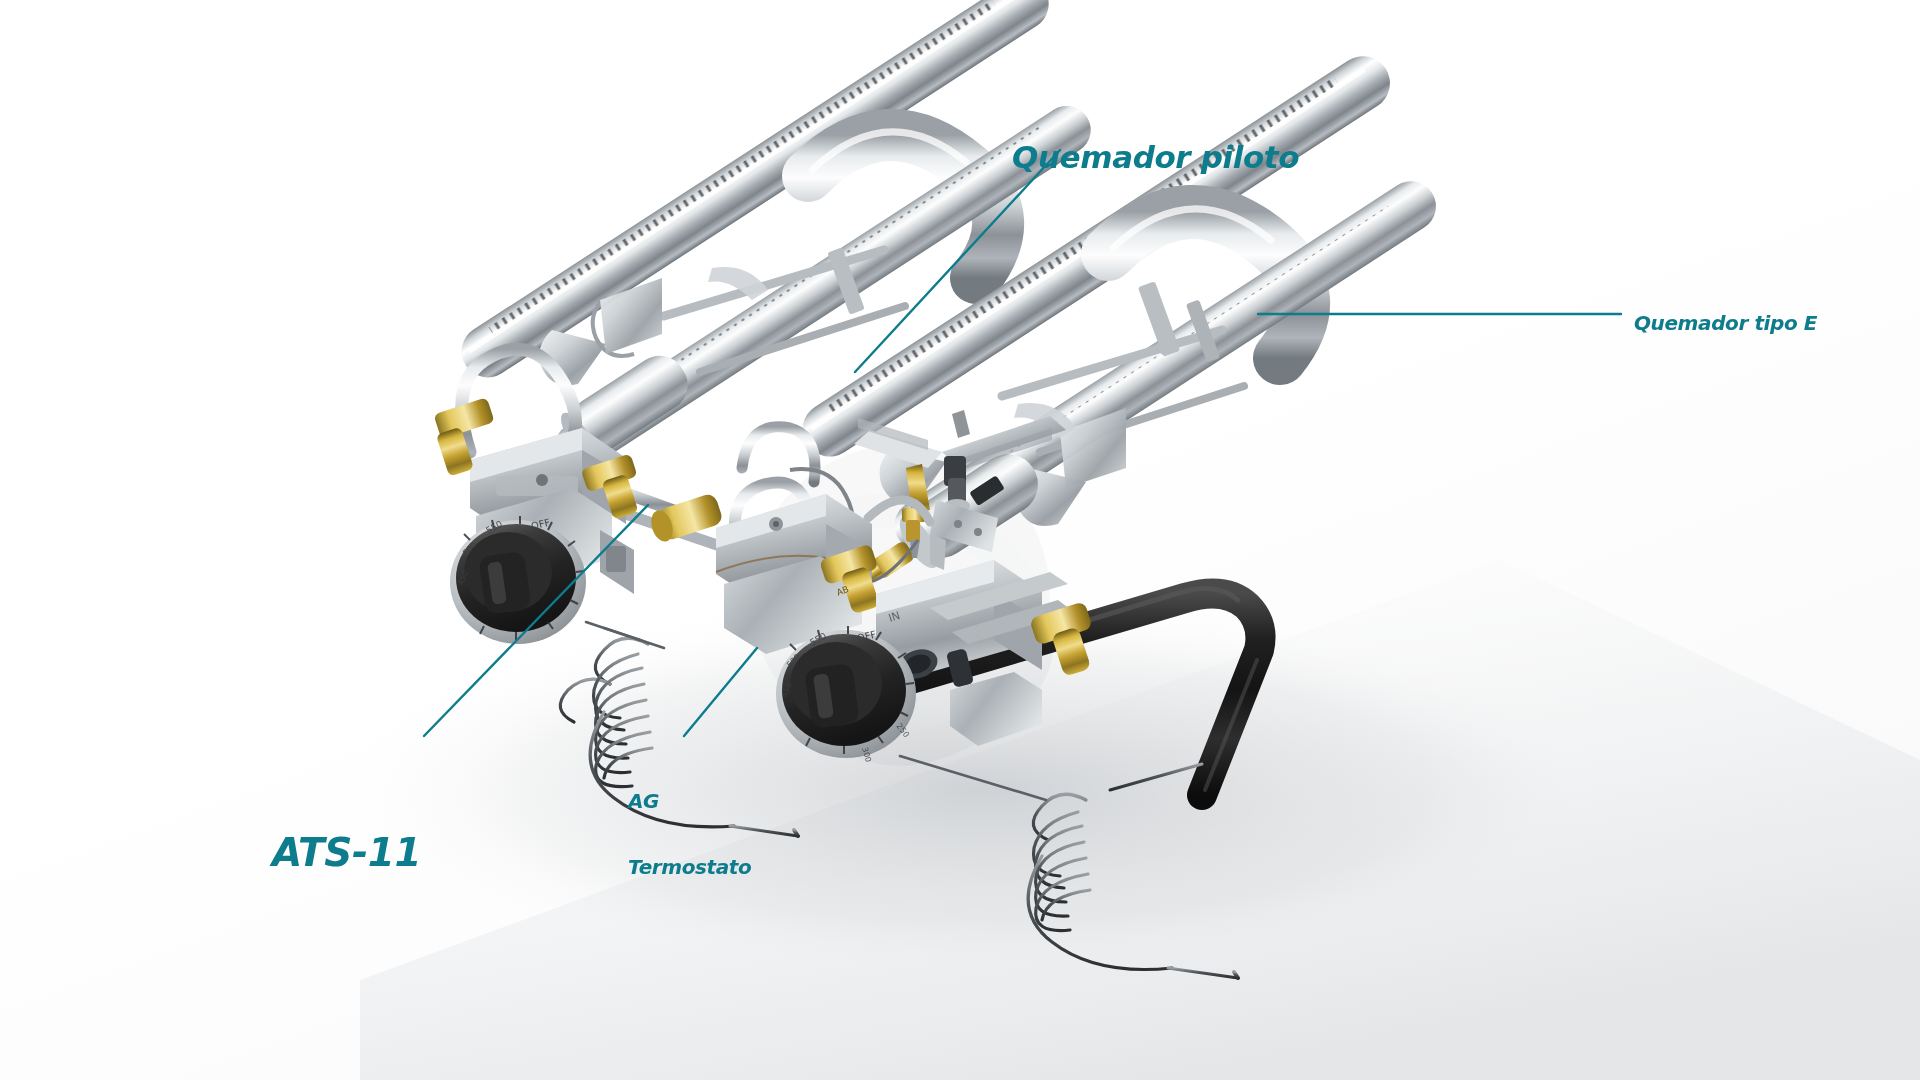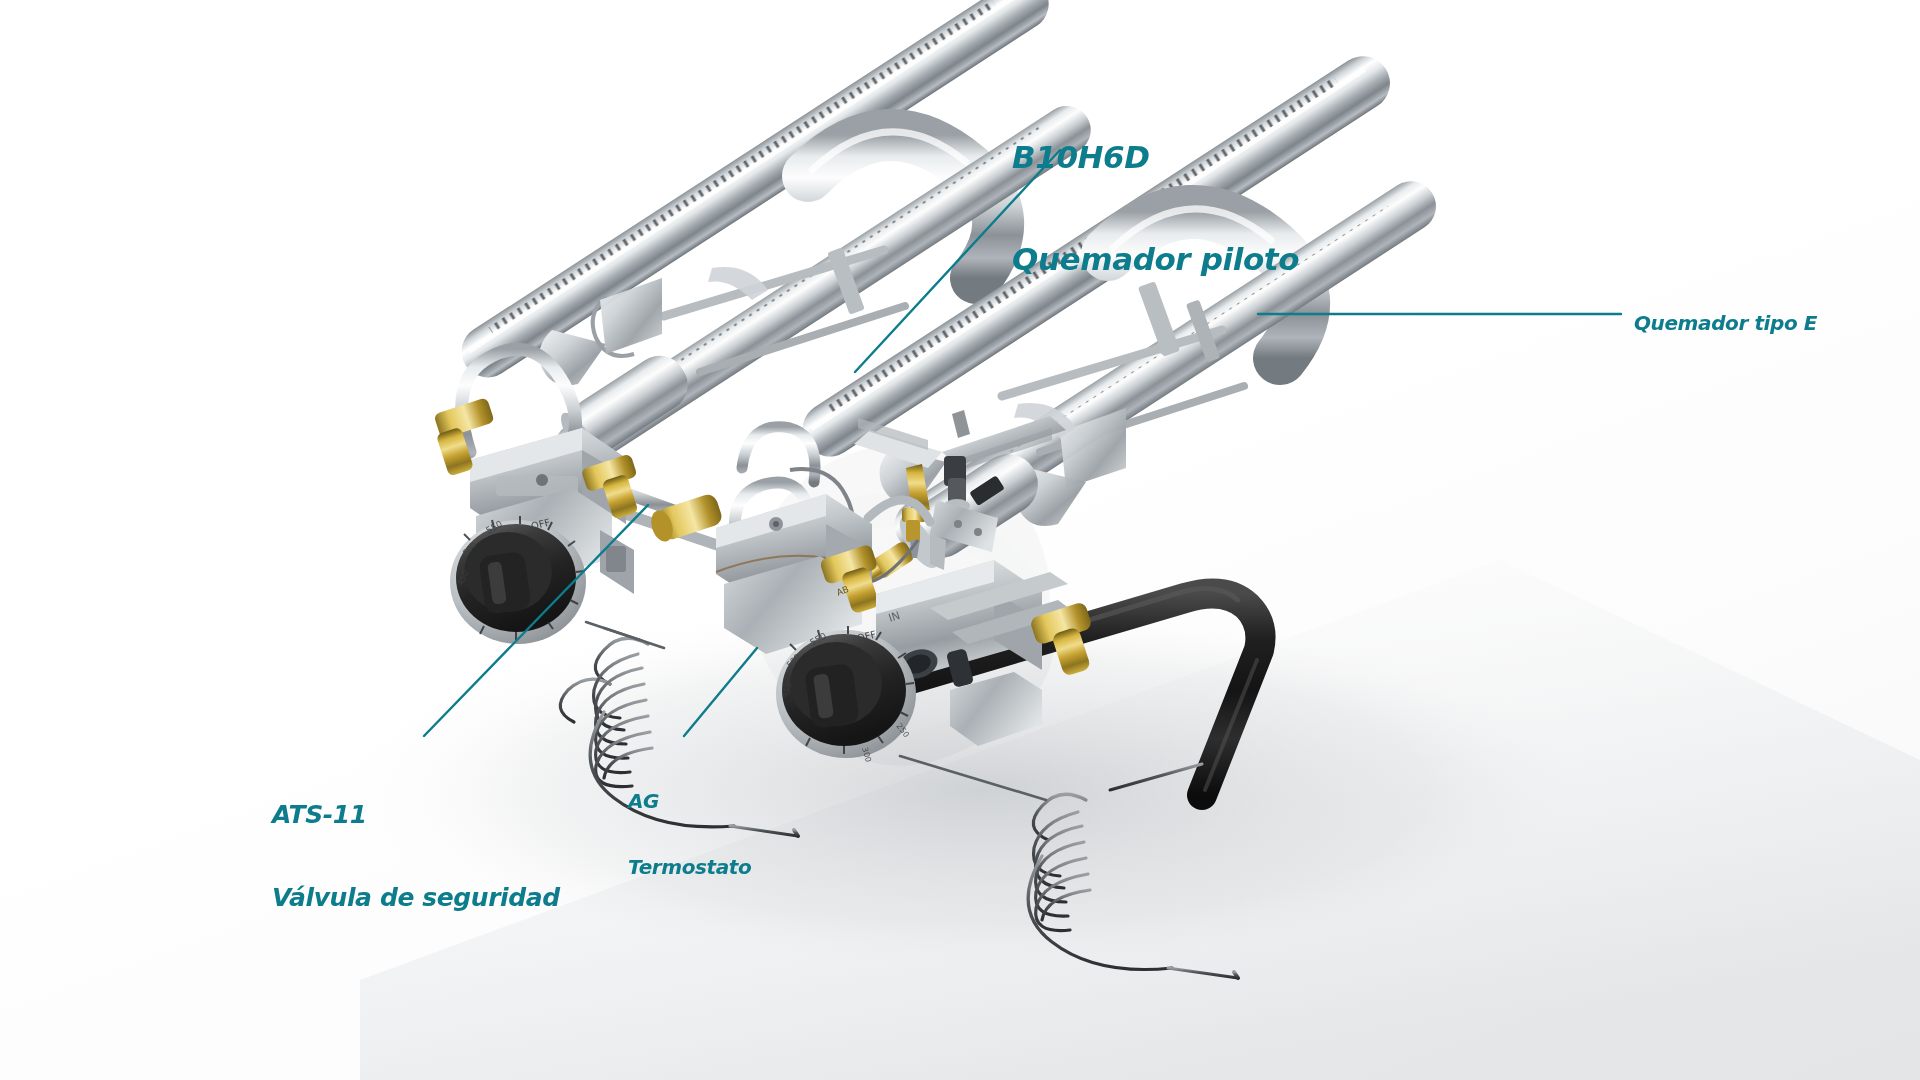--- a/index.html
+++ b/index.html
@@ -406,31 +406,29 @@
   <svg class="layer" viewBox="0 0 1920 1080">
     <g stroke="#0d7c8c" stroke-width="2.4" fill="none" stroke-linecap="round">
       <line x1="1060" y1="150" x2="855" y2="372"></line>
       <line x1="1621" y1="314" x2="1258" y2="314"></line>
       <line x1="424" y1="736" x2="648" y2="505"></line>
       <line x1="684" y1="736" x2="757" y2="648"></line>
     </g>
   </svg>
 
   <div class="callout-text" style="left:1012px; top:72px; font-size:31px; color:#0d7c8c;">
-    <span class="l1">B10H6D</span>
     <span class="l2">Quemador piloto</span>
   </div>
 
   <div class="callout-text" style="left:1634px; top:268px; font-size:20px; color:#0d7c8c;">
     <span class="l2">Quemador tipo E</span>
   </div>
 
-  <div class="callout-text" style="left:272px; top:746px; font-size:25px; color:#0d7c8c;">
+  <div class="callout-text" style="left:272px; top:746px; font-size:39px; color:#0d7c8c;">
     <span class="l1">ATS-11</span>
-    <span class="l2">Válvula de seguridad</span>
   </div>
 
   <div class="callout-text" style="left:628px; top:746px; font-size:20px; color:#0d7c8c;">
     <span class="l1">AG</span>
     <span class="l2">Termostato</span>
   </div>
 
 </div>
 
 </body></html>

